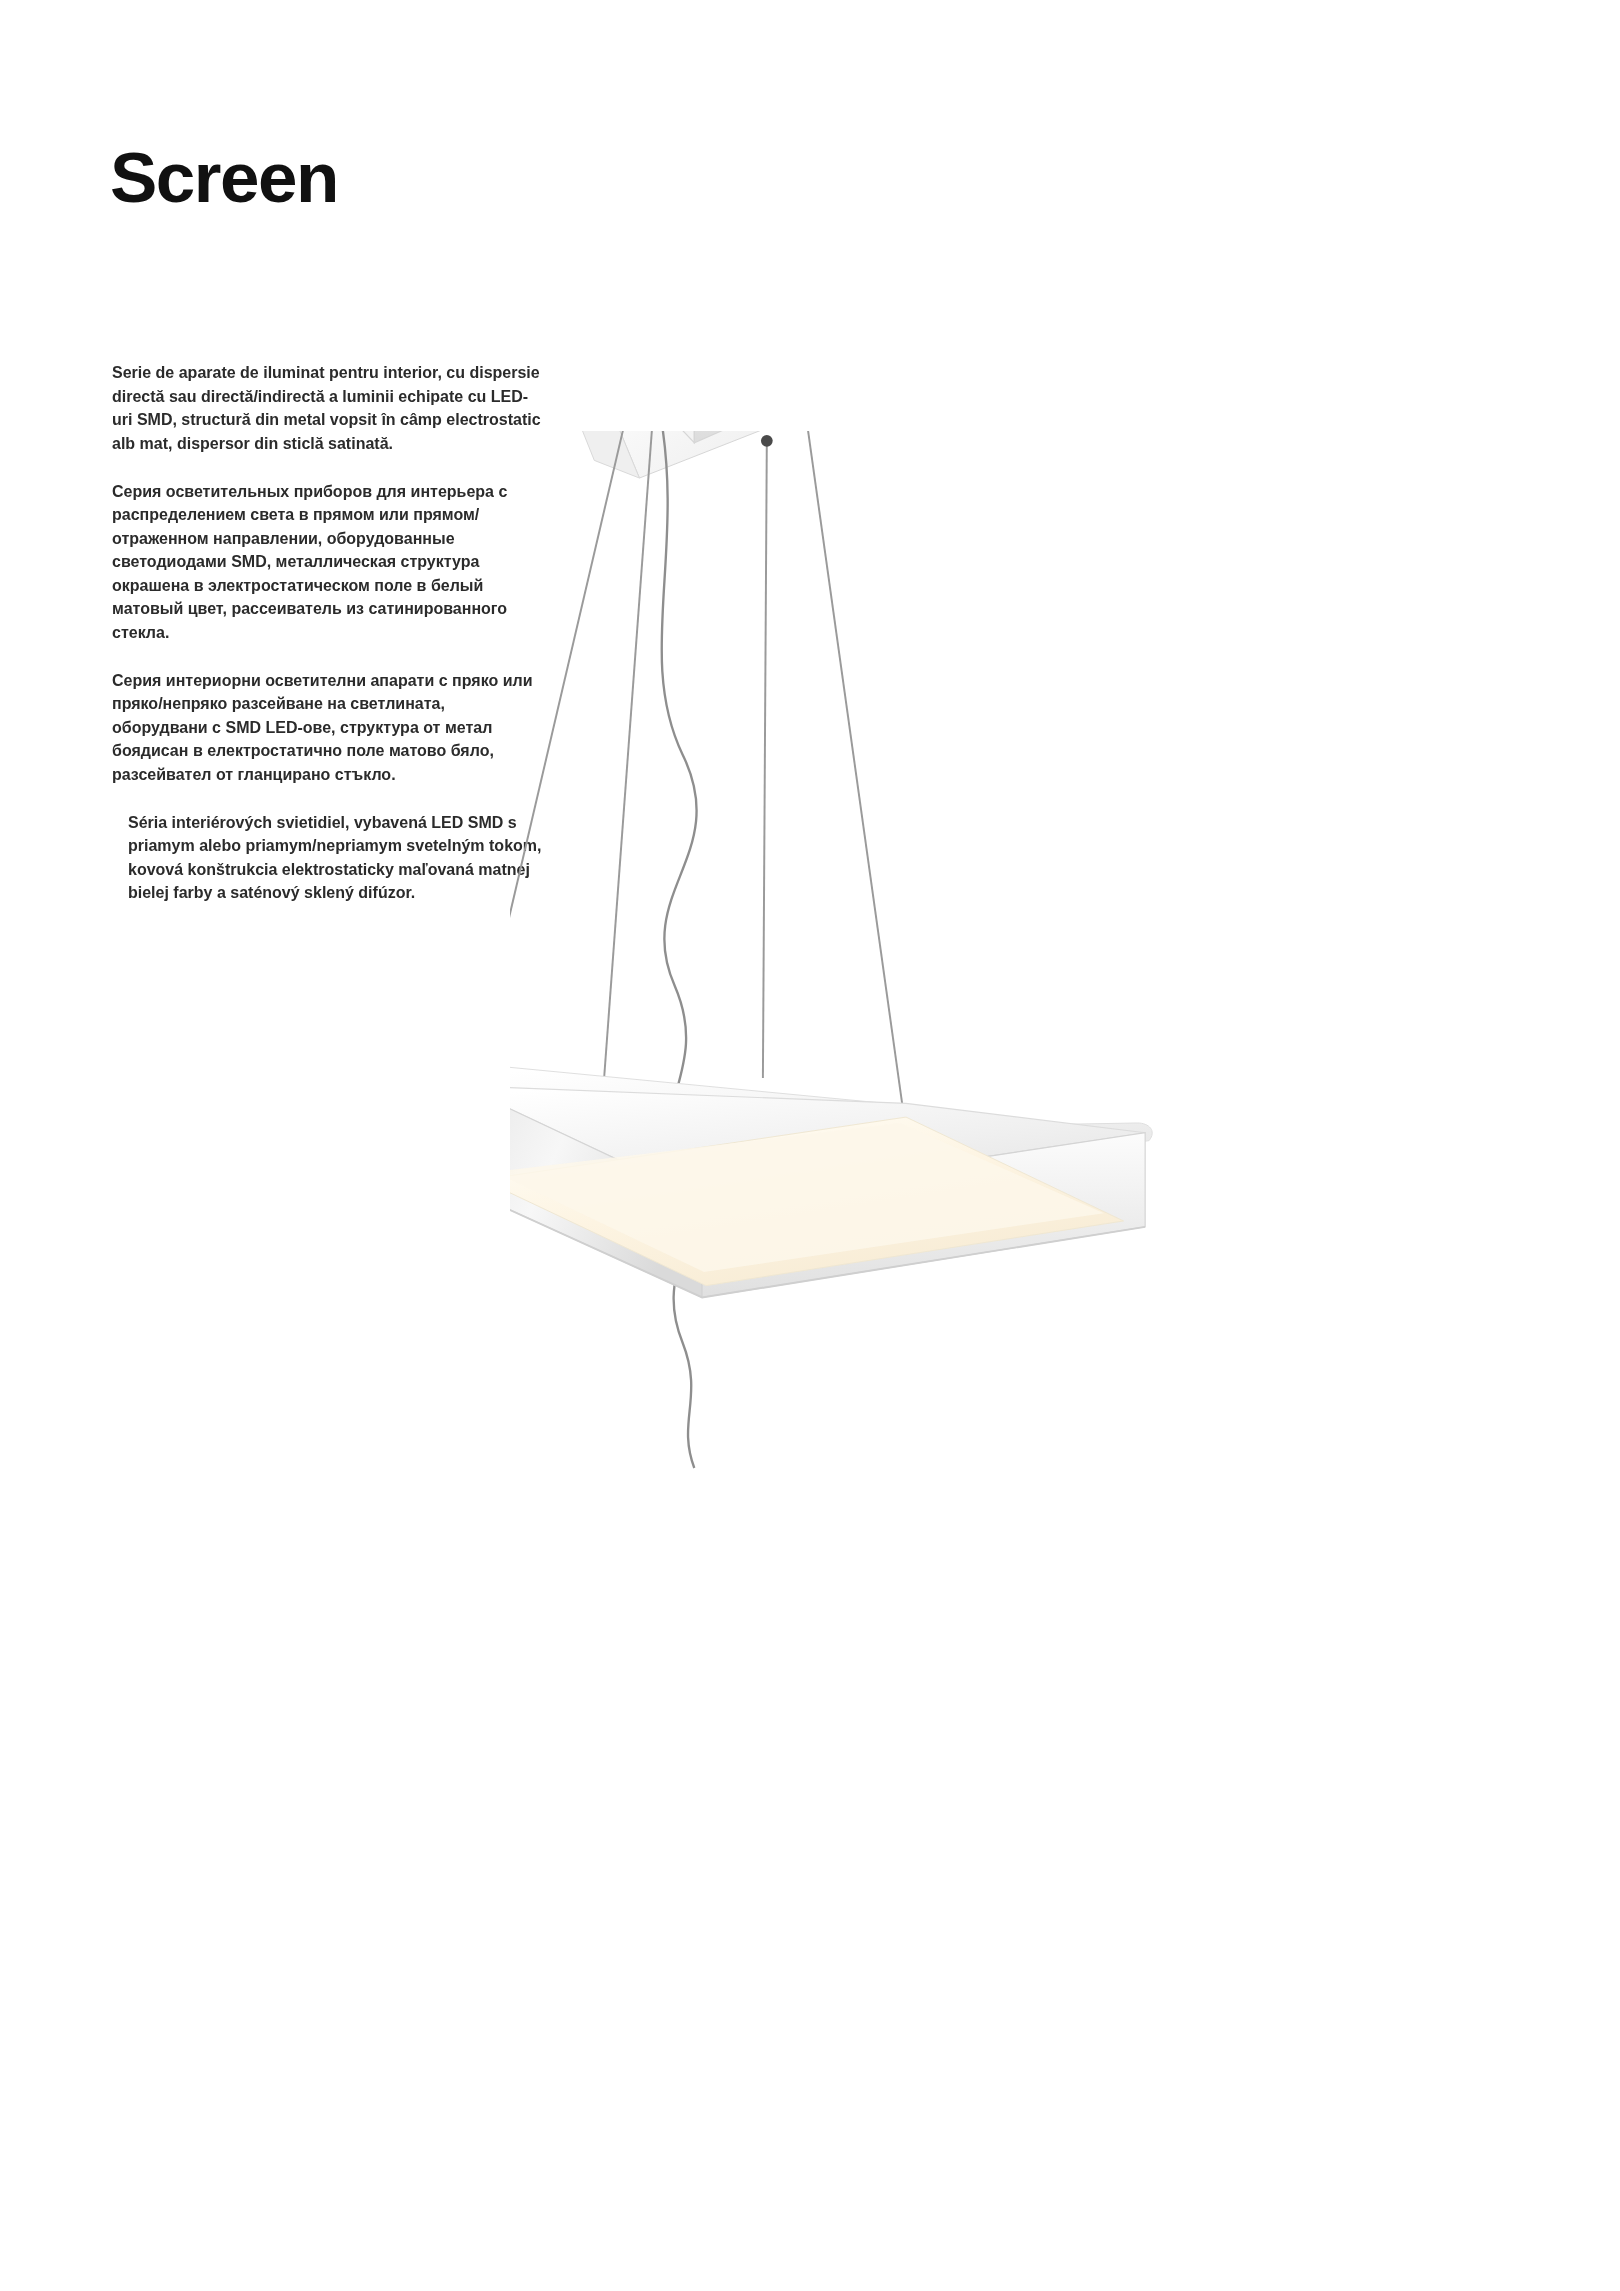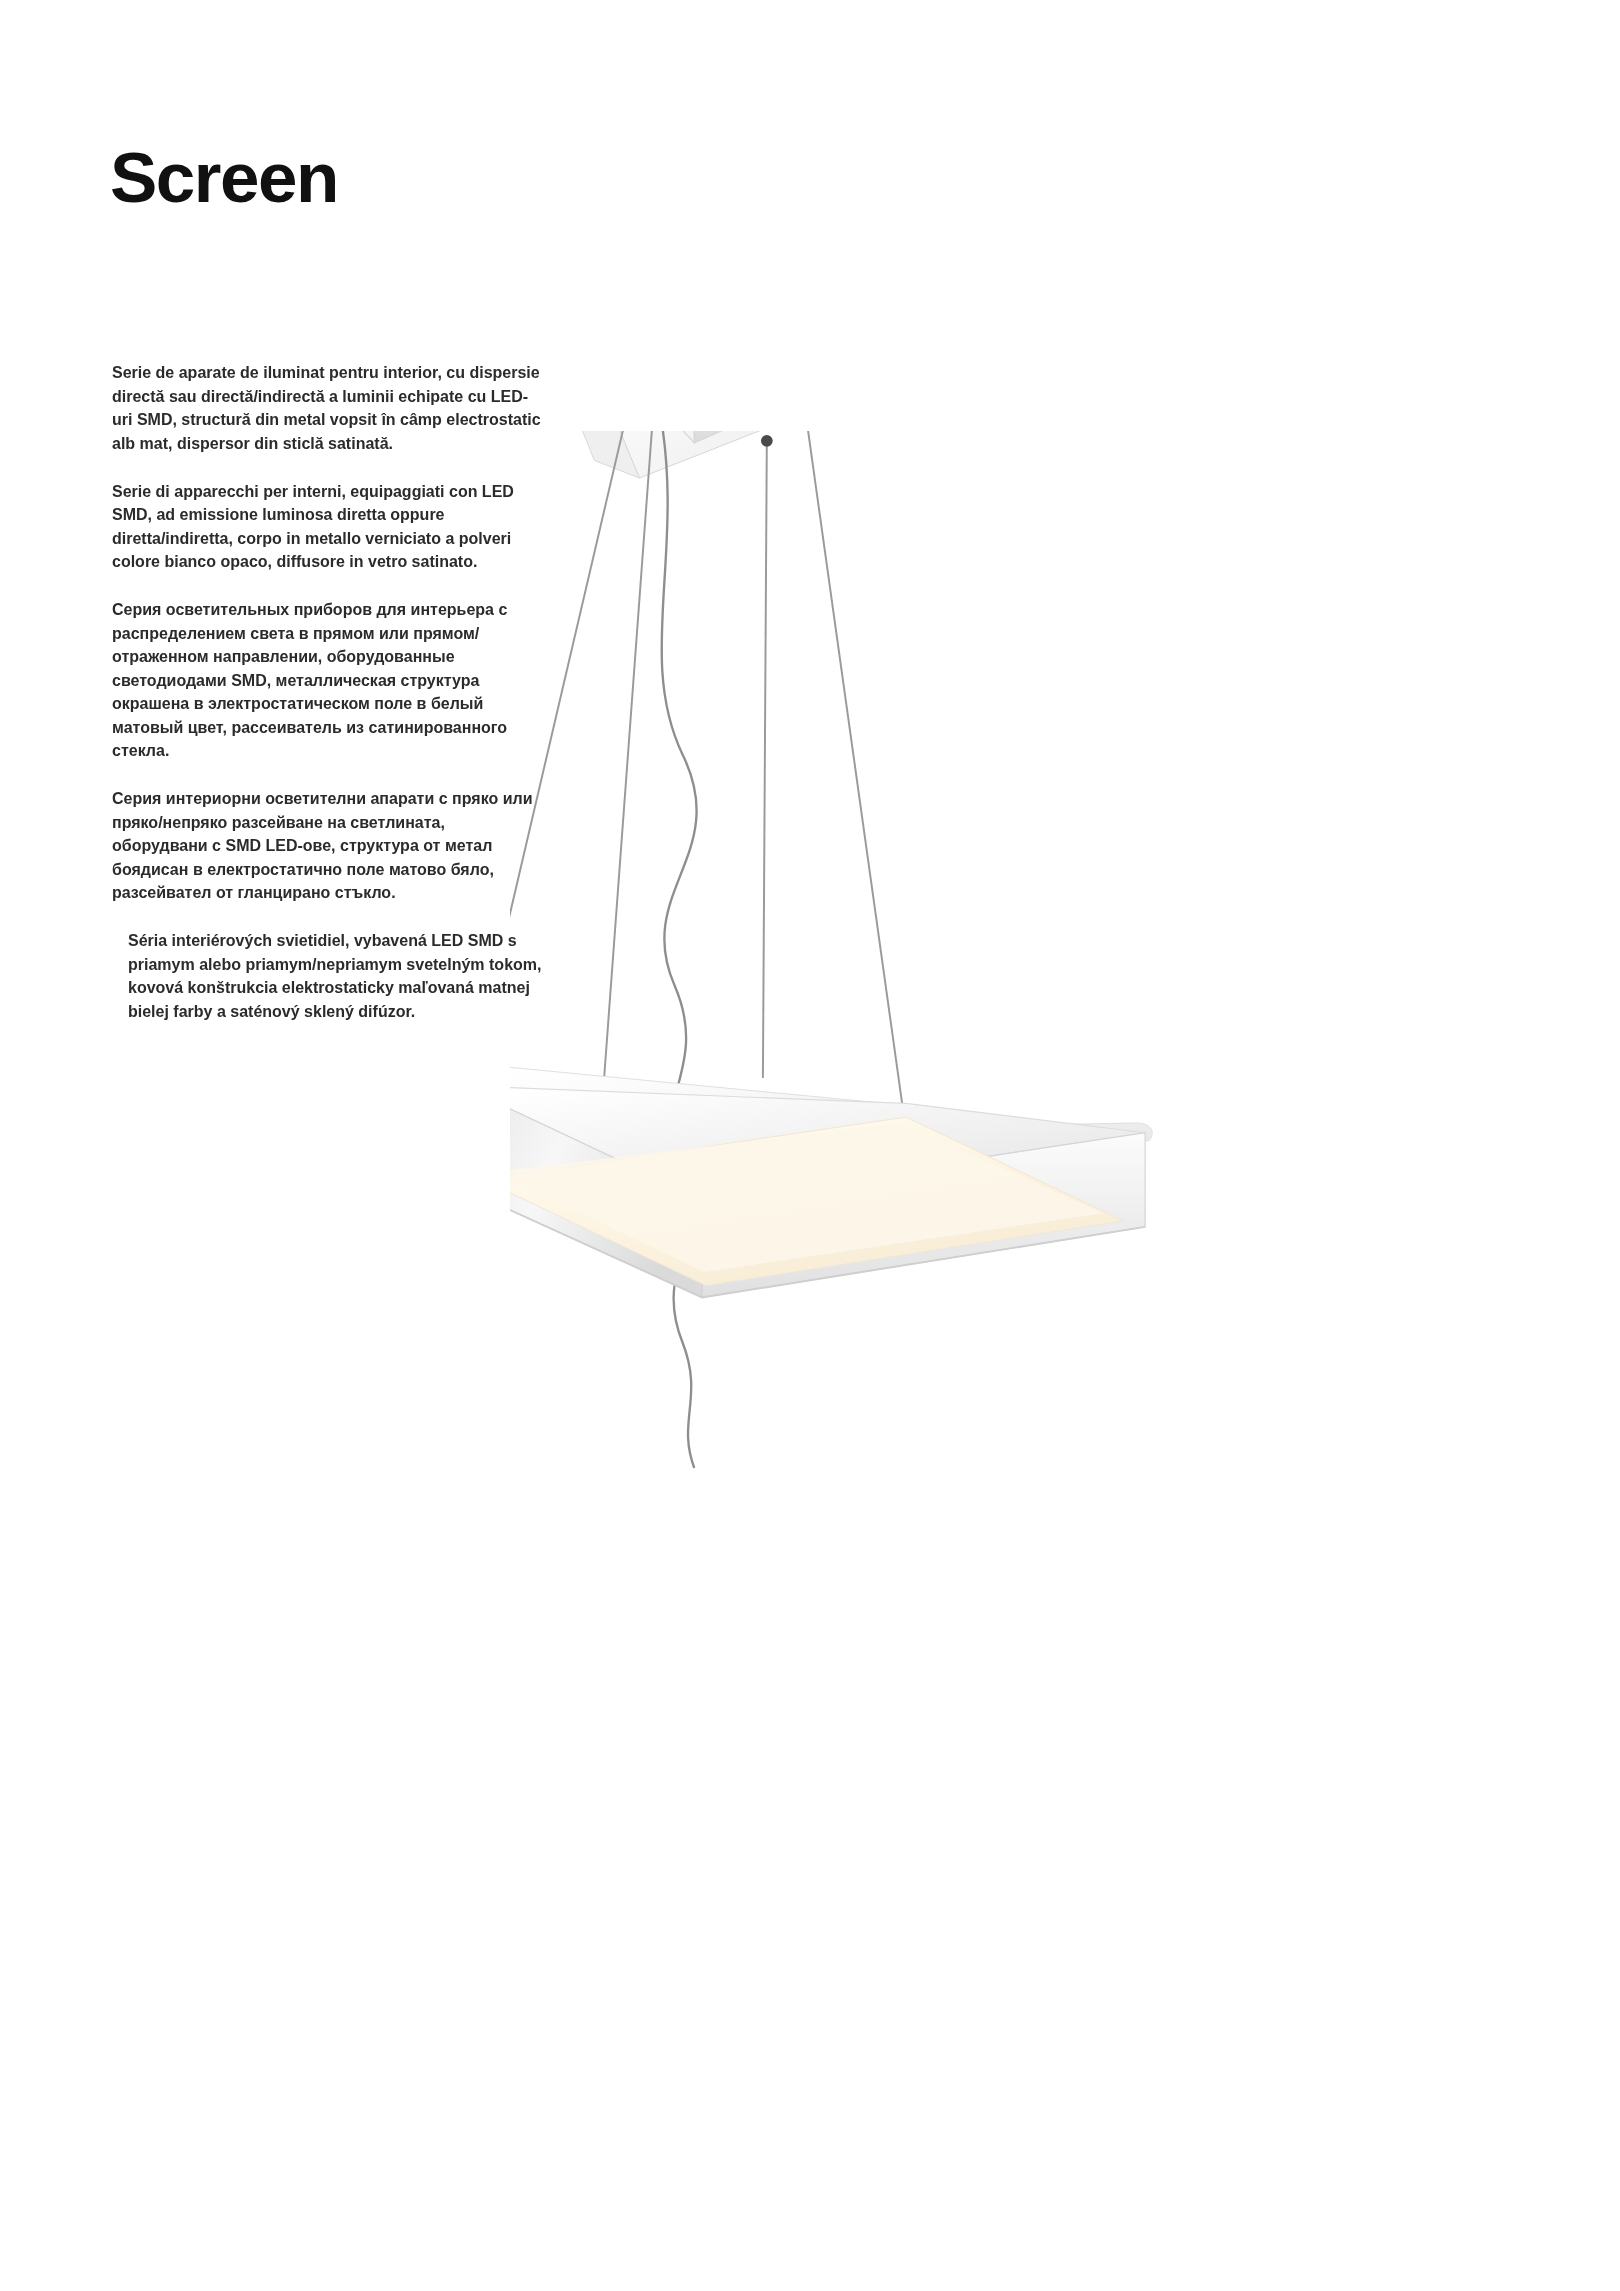--- a/index.html
+++ b/index.html
@@ -87,21 +87,20 @@
 </style>
 </head>
 <body>
 
 <div class="page">
 
   <h1 class="page-title">Screen</h1>
 
   <div class="text-col">
     <p class="para">Serie de aparate de iluminat pentru interior, cu dispersie directă sau directă/indirectă a luminii echipate cu LED-uri SMD, structură din metal vopsit în câmp electrostatic alb mat, dispersor din sticlă satinată.</p>
-    <p class="para">Serie di apparecchi per interni, equipaggiati con LED SMD, ad emissione luminosa diretta oppure diretta/indiretta, corpo in metallo verniciato a polveri colore bianco opaco, diffusore in vetro satinato.</p>
     <p class="para">Серия осветительных приборов для интерьера с распределением света в прямом или прямом/отраженном направлении, оборудованные светодиодами SMD, металлическая структура окрашена в электростатическом поле в белый матовый цвет, рассеиватель из сатинированного стекла.</p>
     <p class="para">Серия интериорни осветителни апарати с пряко или пряко/непряко разсейване на светлината, оборудвани с SMD LED-ове, структура от метал боядисан в електростатично поле матово бяло, разсейвател от гланцирано стъкло.</p>
     <p class="para">Séria interiérových svietidiel, vybavená LED SMD s priamym alebo priamym/nepriamym svetelným tokom, kovová konštrukcia elektrostaticky maľovaná matnej bielej farby a saténový sklený difúzor.</p>
   </div>
 
   <div class="product-figure">
     <svg width="1039" height="1529" viewBox="0 0 1060 1560" xmlns="http://www.w3.org/2000/svg">
       <defs>
         <linearGradient id="ceilingTop" x1="0" y1="0" x2="1" y2="1">
           <stop offset="0%" stop-color="#ffffff"></stop>

